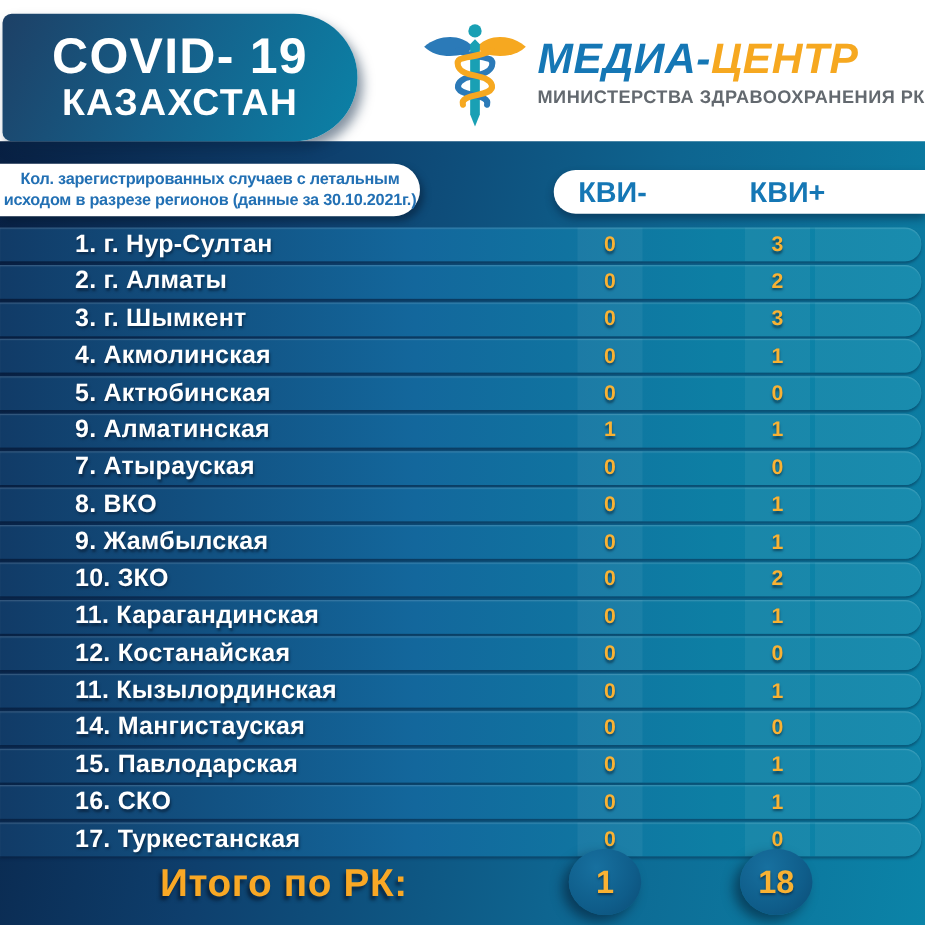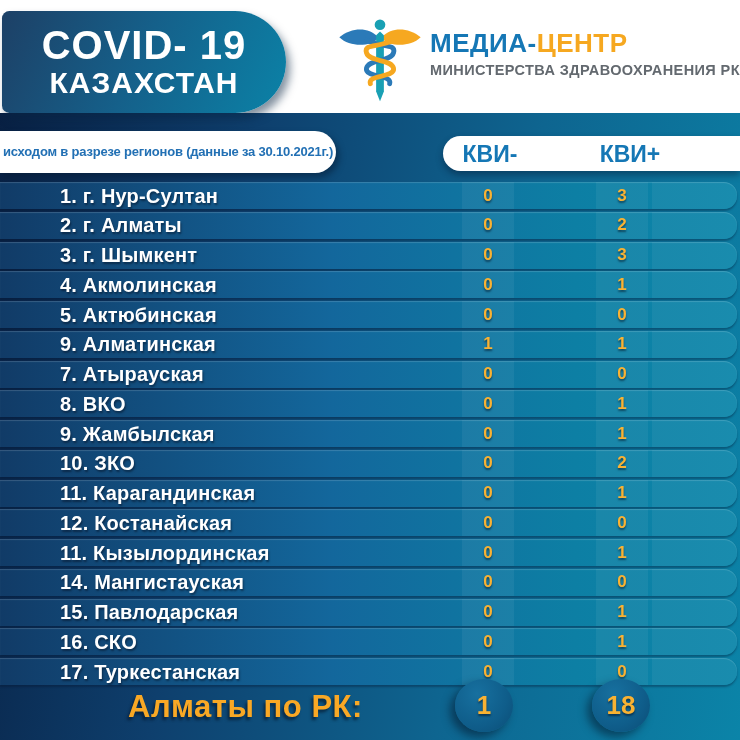--- a/index.html
+++ b/index.html
@@ -13,21 +13,21 @@
     border-radius:8px 56px 56px 8px;
     background:linear-gradient(115deg,#1d4066 0%,#15608a 48%,#0b82a7 100%);
     box-shadow:4px 6px 9px rgba(8,35,65,.5);
     display:flex;flex-direction:column;justify-content:center;align-items:center;
     color:#ffffff;font-weight:bold;}
   .covid-badge .l1{font-size:40px;letter-spacing:1px;line-height:1.05;}
   .covid-badge .l2{font-size:30px;letter-spacing:1px;line-height:1.15;}
   
   .logo-icon{position:absolute;left:336px;top:16px;width:88px;height:92px;}
   .logo-text{position:absolute;left:430px;top:30px;width:300px;}
-  .logo-title{font-size:26px;font-weight:800;letter-spacing:0.5px;line-height:1;white-space:nowrap;}
+  .logo-title{font-size:34px;font-weight:800;letter-spacing:0.5px;line-height:1;white-space:nowrap;font-style:italic;}
   .logo-title .blue{color:#1577b5;}
   .logo-title .orange{color:#f6a820;}
   .logo-sub{margin-top:6px;font-size:14.5px;font-weight:600;color:#63696f;letter-spacing:0.4px;white-space:nowrap;}
   
   .desc-pill{position:absolute;left:0;top:131px;width:336px;height:42px;background:#ffffff;
     border-radius:0 21px 21px 0;box-shadow:3px 4px 6px rgba(5,25,50,.5);
     display:flex;flex-direction:column;justify-content:center;align-items:center;
     color:#2270b4;font-size:13px;font-weight:bold;line-height:1.3;text-align:center;letter-spacing:-0.2px;}
   
   .kvi-pill{position:absolute;left:443px;top:136px;width:297px;height:35px;background:#ffffff;
@@ -86,20 +86,21 @@
   </svg>
 
   <div class="logo-text">
     <div class="logo-title">
       <span class="blue">МЕДИА-</span><span class="orange">ЦЕНТР</span>
     </div>
     <div class="logo-sub">МИНИСТЕРСТВА ЗДРАВООХРАНЕНИЯ РК</div>
   </div>
 
   <div class="desc-pill">
+    <div>Кол. зарегистрированных случаев с летальным</div>
     <div>исходом в разрезе регионов  (данные за 30.10.2021г.)</div>
   </div>
 
   <div class="kvi-pill">
     <span class="k1">КВИ-</span>
     <span class="k2">КВИ+</span>
   </div>
 
   <div class="rows">
   <div class="row">
@@ -249,21 +250,21 @@
   <div class="row">
     <div class="stripe s1"></div>
     <div class="stripe s2"></div>
     <div class="stripe s3"></div>
     <span class="row-label">17. Туркестанская</span>
     <span class="val v1">0</span>
     <span class="val v2">0</span>
   </div>
 </div>
 
-  <div class="footer-label">Алматы по РК:</div>
+  <div class="footer-label">Итого по РК:</div>
   <div class="total-circle c1">
     <span>1</span>
   </div>
   <div class="total-circle c2">
     <span>18</span>
   </div>
 
 </div>
 
 </body></html>

